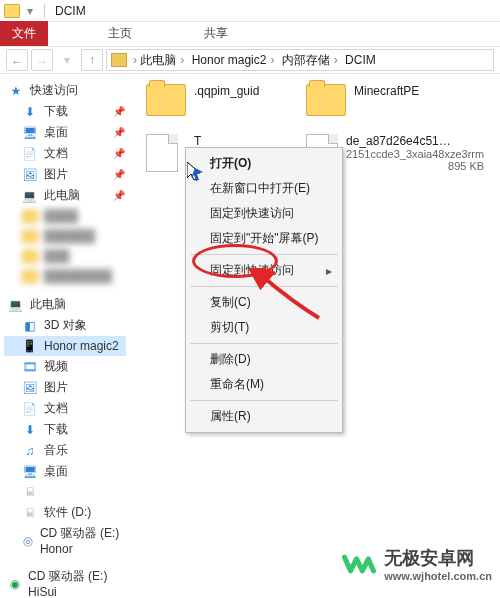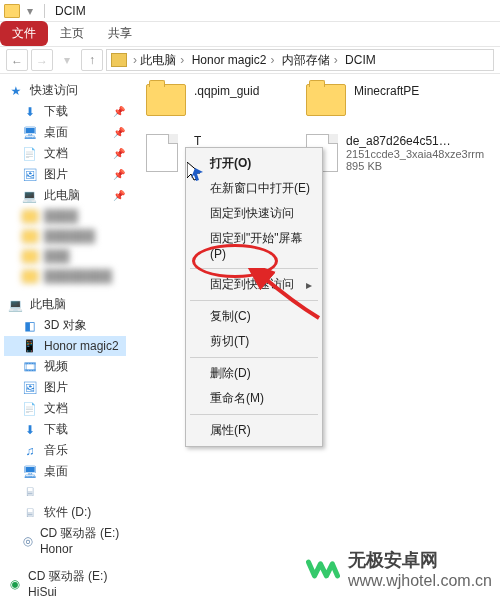--- a/index.html
+++ b/index.html
@@ -4,22 +4,22 @@
 <style>
   * { box-sizing: border-box; font-family: "Microsoft YaHei", "Segoe UI", sans-serif; }
   body { margin:0; width:500px; height:598px; background:#fff; position:relative; overflow:hidden; font-size:12px; color:#222; }
   
   .titlebar { height:22px; background:#fff; display:flex; align-items:center; padding:0 4px; border-bottom:1px solid #e6e6e6;}
   .titlebar .tb-title { margin-left:6px; }
   .tb-sep { width:1px; height:14px; background:#ccc; margin:0 4px;}
   .tb-fold { width:16px; height:14px; background:#ffd76a; border:1px solid #d6a93b; border-radius:1px;}
   
   .menubar { height:24px; background:#fff; display:flex; align-items:flex-end; }
-  .menubar .file-tab { background:#c1272d; color:#fff; padding:4px 12px; font-size:12px;border-radius:6px;}
-  .menubar .m-item { padding:4px 12px; color:#444; }
+  .menubar .file-tab { background:#c1272d; color:#fff; padding:4px 12px; font-size:12px;}
+  .menubar .m-item { padding:4px 12px; color:#444;margin-left:48px; }
   
   .addrbar { height:28px; display:flex; align-items:center; padding:2px 6px; border-top:1px solid #e6e6e6; border-bottom:1px solid #e6e6e6;}
   .nav-arrow { width:22px; height:22px; border:1px solid #d6d6d6; border-radius:2px; display:flex; align-items:center; justify-content:center; margin-right:3px; color:#888;}
   .nav-arrow.dis { color:#ccc; }
   .addr-field { flex:1; height:22px; border:1px solid #d6d6d6; display:flex; align-items:center; padding:0 4px;}
   .crumb-ico { width:16px; height:14px; background:#f0c95a; border:1px solid #caa43b; margin-right:6px;}
   .crumb { white-space:nowrap; }
   .crumb .sep { color:#888; margin:0 4px;}
   
   .main { display:flex; height:calc(598px - 22px - 24px - 28px); }
@@ -32,37 +32,37 @@
   .ico { width:16px; height:16px; margin-right:6px; display:inline-flex; align-items:center; justify-content:center;}
   .ico.folder::before{content:"";display:block;width:14px;height:11px;background:#ffd76a;border:1px solid #d6a93b;border-radius:1px;}
   
   .grid { display:flex; flex-wrap:wrap; }
   .file-item { width:160px; display:flex; align-items:flex-start; padding:4px 6px; margin-bottom:6px;}
   .file-item .big-ico { width:40px; height:36px; margin-right:8px; }
   .folder-ico { width:40px; height:32px; background:#ffd76a; border:1px solid #d6a93b; border-radius:2px; position:relative;}
   .folder-ico::before{content:"";position:absolute;top:-5px;left:2px;width:14px;height:6px;background:#ffd76a;border:1px solid #d6a93b;border-bottom:none;border-radius:2px 2px 0 0;}
   .doc-ico { width:32px; height:38px; background:#fff; border:1px solid #bbb; position:relative;}
   .doc-ico::after{content:"";position:absolute;right:-1px;top:-1px;width:9px;height:9px;background:#eee;border-left:1px solid #bbb;border-bottom:1px solid #bbb;}
-  .file-item .meta { display:flex; flex-direction:column; }
+  .file-item .meta { display:flex; flex-direction:column;text-align:right; }
   .file-item .meta .label { white-space:nowrap; overflow:hidden; text-overflow:ellipsis; max-width:110px;}
   .file-item.sel { background:#cfe8ff; outline:1px solid #99c9ef;}
   .file-item .sub { font-size:11px; color:#666;}
   
-  .ctxmenu { position:absolute; left:185px; top:147px; width:138px; background:#f4f4f4; border:1px solid #bcbcbc; box-shadow:2px 2px 4px rgba(0,0,0,.25); padding:3px 2px;}
+  .ctxmenu { position:absolute; left:185px; top:147px; width:158px; background:#f4f4f4; border:1px solid #bcbcbc; box-shadow:2px 2px 4px rgba(0,0,0,.25); padding:3px 2px;}
   .ctxmenu .mi { padding:4px 10px 4px 22px; position:relative;}
   .ctxmenu .sep { height:1px; background:#d0d0d0; margin:3px 2px;}
   .ctxmenu .mi.bold { font-weight:600;}
   .ctxmenu .arr{ position:absolute; right:8px; top:6px; color:#555;}
   
   .anno-ring { position:absolute; left:192px; top:244px; width:86px; height:34px; border:3px solid #e02626; border-radius:50%/50%; pointer-events:none;}
   .anno-arrow { position:absolute; left:244px; top:268px; pointer-events:none;}
   
-  .watermark { position:absolute; right:8px; bottom:8px; display:flex; align-items:center; color:#444; font-weight:600;}
+  .watermark { position:absolute; right:8px; bottom:16px; display:flex; align-items:center; color:#444; font-weight:600;}
   .watermark .wm-logo { width:34px; height:34px; margin-right:8px; }
-  .watermark .wm-sub { font-size:16px; font-weight:400; color:#666; display:block;}
+  .watermark .wm-sub { font-size:11px; font-weight:700; color:#666; display:block;}
   .blur-item{ filter:blur(3px); color:#999;}
 </style>
 </head>
 <body>
 
 <div class="titlebar">
   <span class="tb-fold"></span>
   <span class="ico" style="color:#888;margin:0 2px">▾</span>
   <span class="tb-sep"></span>
   <span class="tb-title">DCIM</span>

